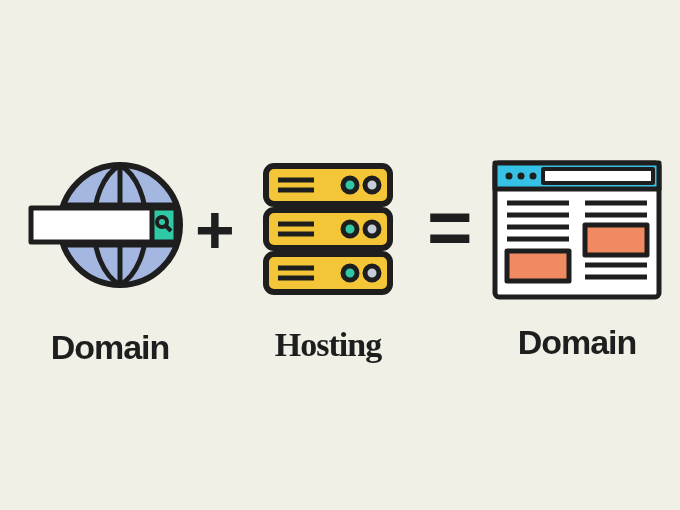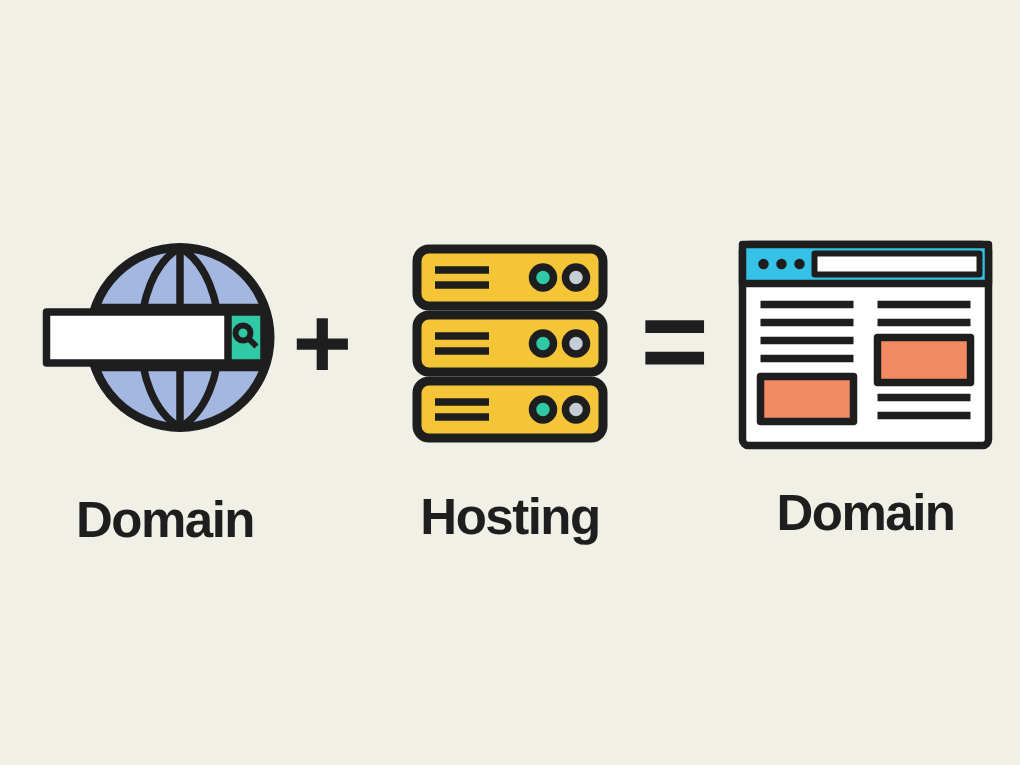--- a/index.html
+++ b/index.html
@@ -69,21 +69,21 @@
           <circle cx="137" cy="72" r="5" fill="none" stroke-width="4"></circle>
           <line x1="141" y1="76" x2="146" y2="81" stroke-width="4"></line>
         </g>
       </svg>
     </div>
     <div class="label">Domain</div>
   </div>
 
   <div class="op" style="left:195px; top:195px; font-size:68px;">+</div>
 
-  <div class="item" style="left:250px; top:148px; width:180px;">
+  <div class="item" style="left:238px; top:148px; width:180px;font-family:Liberation Serif, serif;">
     <div class="icon-box">
       <svg width="160" height="160" viewBox="0 0 160 160">
         <g stroke="#1e1e1e" stroke-width="6" stroke-linejoin="round">
 
           <rect x="18" y="18" width="124" height="38" rx="8" fill="#f4c637"></rect>
           <rect x="18" y="62" width="124" height="38" rx="8" fill="#f4c637"></rect>
           <rect x="18" y="106" width="124" height="38" rx="8" fill="#f4c637"></rect>
 
           <line x1="30" y1="32" x2="66" y2="32" stroke-width="5"></line>
           <line x1="30" y1="42" x2="66" y2="42" stroke-width="5"></line>

